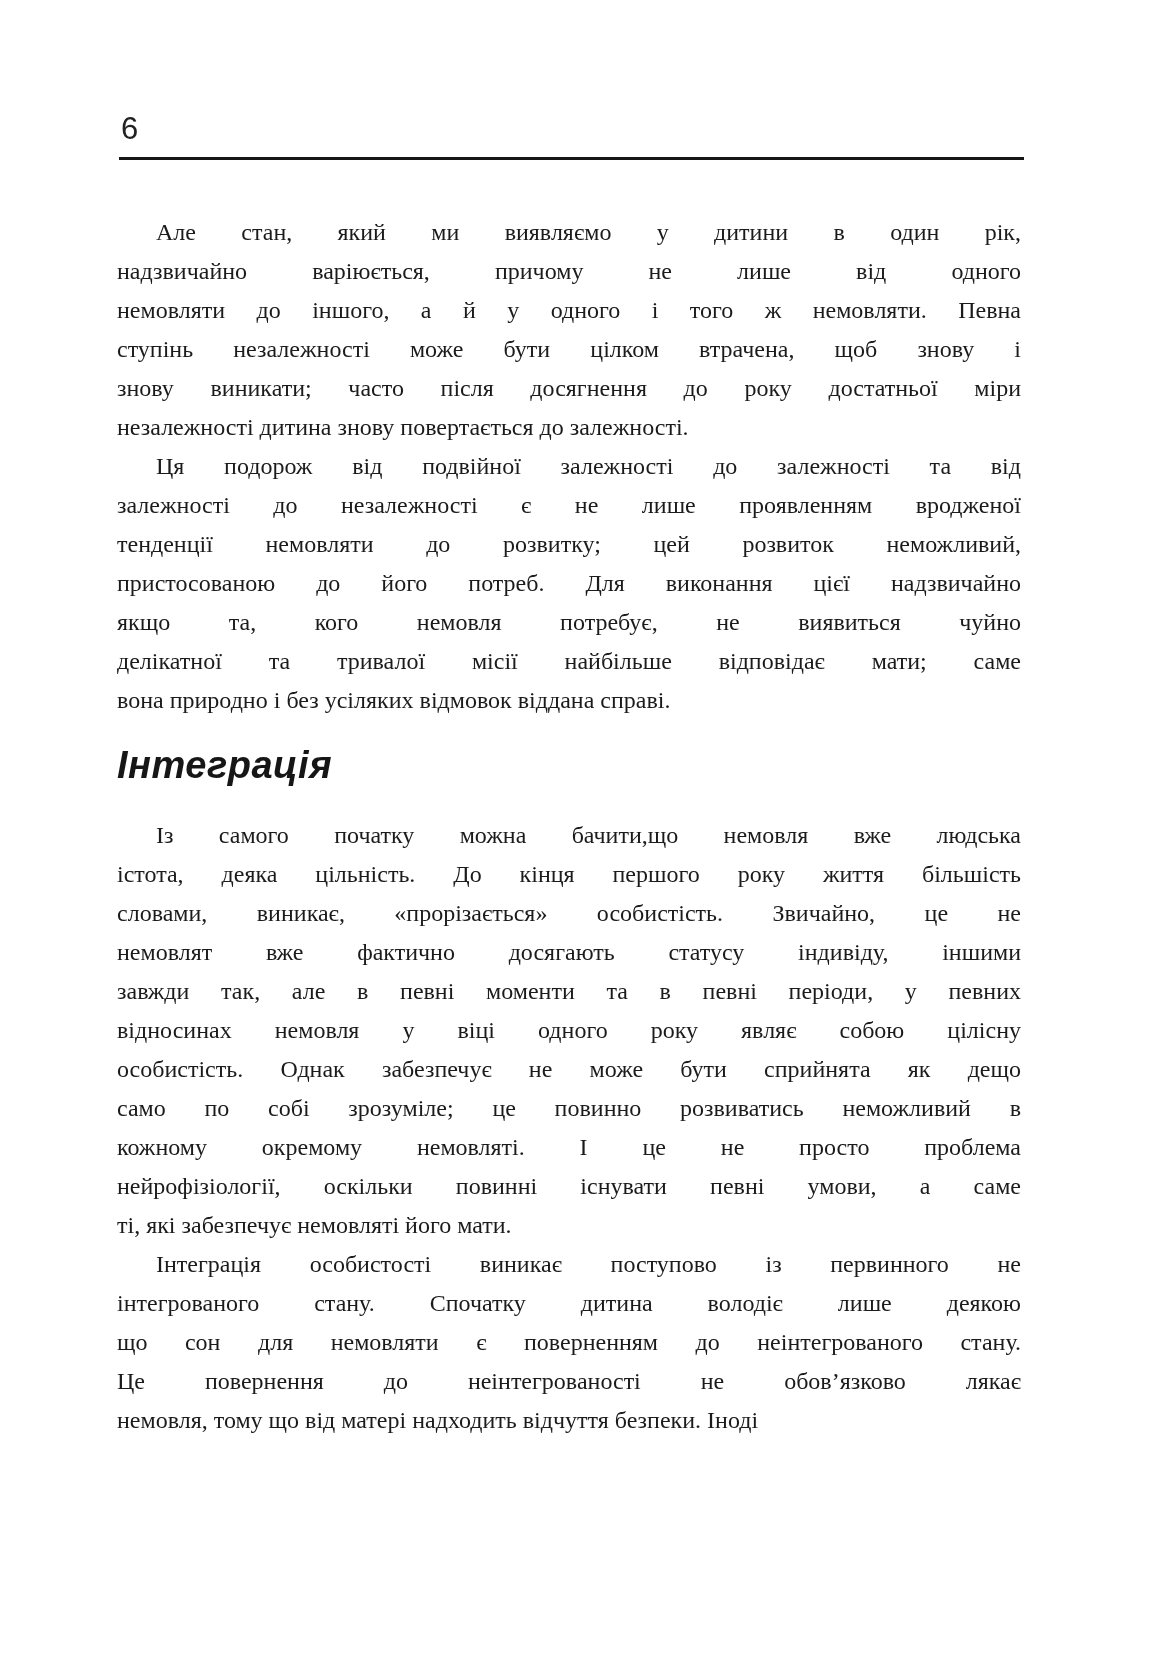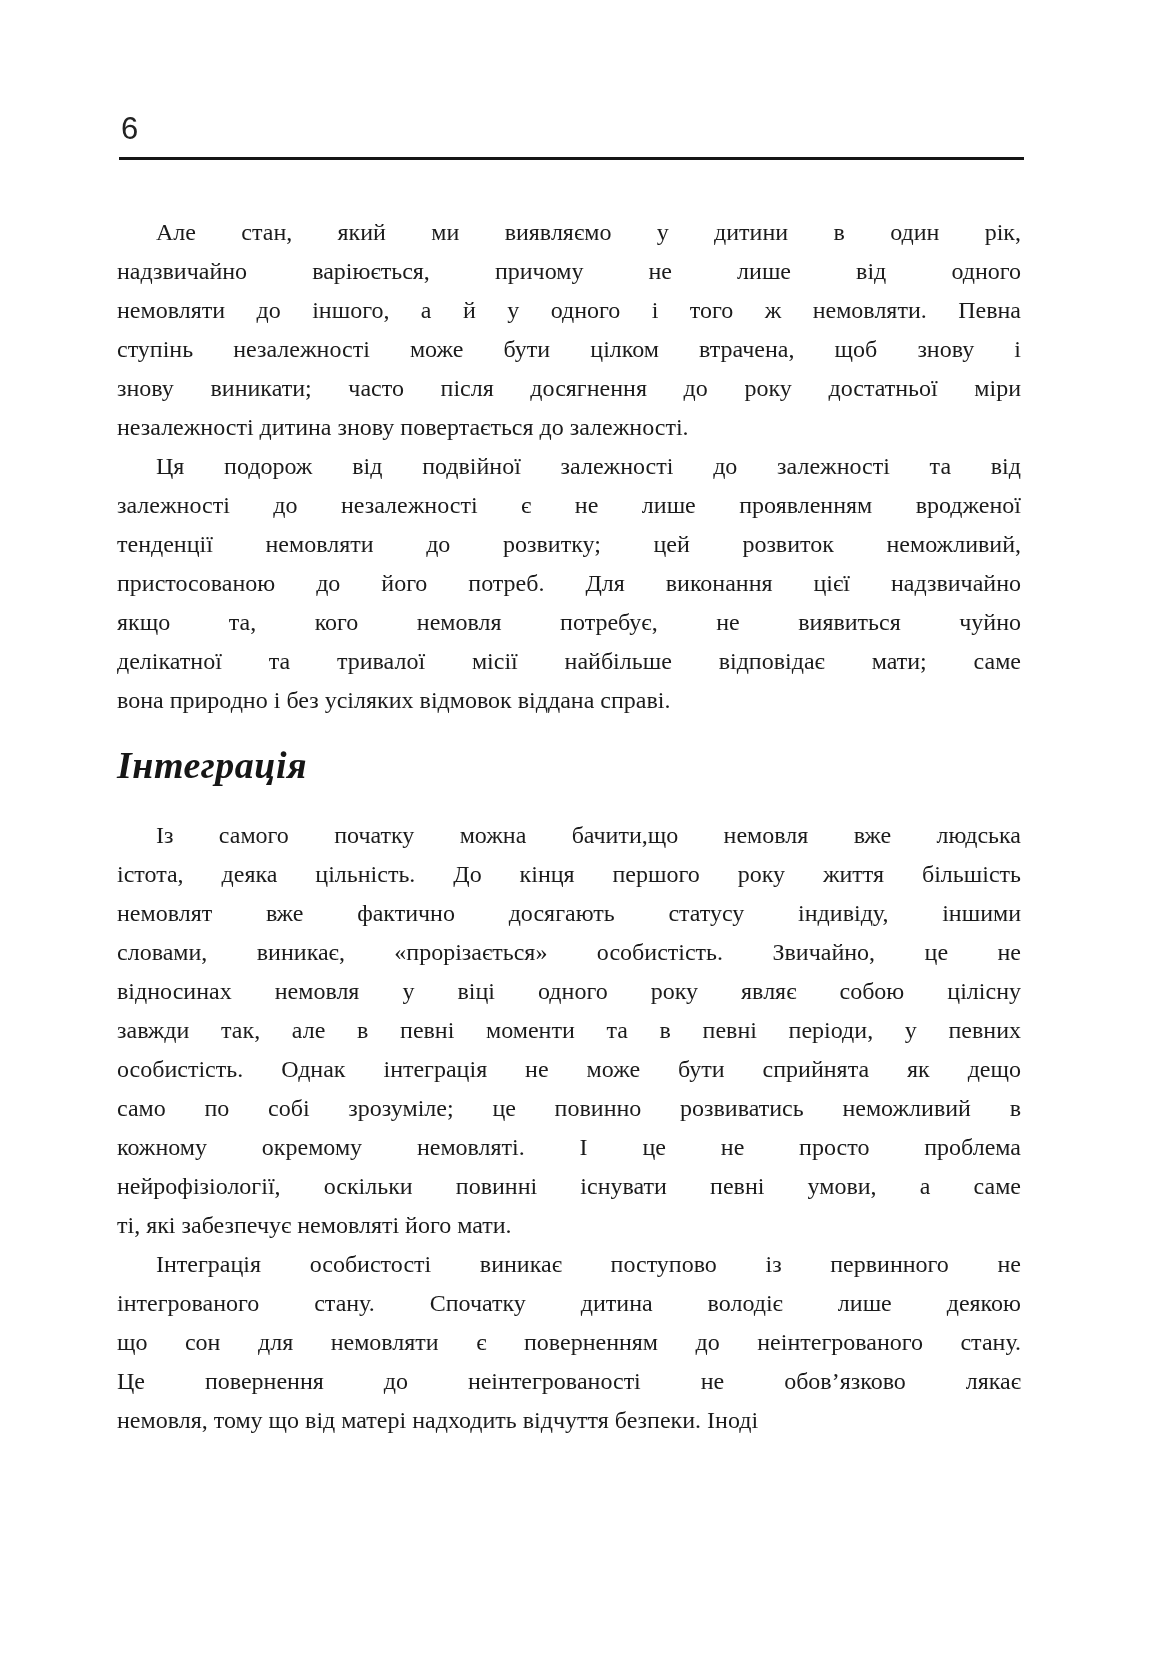--- a/index.html
+++ b/index.html
@@ -48,21 +48,21 @@
     text-align-last: justify;
     white-space: normal;
   }
   .ln.first { text-indent: 39px; }
   .ln.last  { text-align-last: left; }
   .heading {
     position: absolute;
     left: 117px;
     top: 741px;
     margin: 0;
-    font-family: Liberation Serif, serif;
+    font-family: Liberation Sans, sans-serif;
     font-size: 38px;
     line-height: 48px;
     font-weight: bold;
     font-style: italic;
     color: #161616;
     letter-spacing: 0.5px;
   }
 </style>
 </head>
 <body>
@@ -92,25 +92,25 @@
         <div class="ln last">вона природно і без усіляких відмовок віддана справі.</div>
       </div>
   </div>
 
   <h2 class="heading">Інтеграція</h2>
 
   <div class="textblock tb-bottom">
     <div class="para">
         <div class="ln first">Із самого початку можна бачити,що немовля вже людська</div>
         <div class="ln">істота, деяка цільність. До кінця першого року життя більшість</div>
+        <div class="ln">словами, виникає, «прорізається» особистість. Звичайно, це не</div>
         <div class="ln">немовлят вже фактично досягають статусу індивіду, іншими</div>
-        <div class="ln">словами, виникає, «прорізається» особистість. Звичайно, це не</div>
+        <div class="ln">завжди так, але в певні моменти та в певні періоди, у певних</div>
         <div class="ln">відносинах немовля у віці одного року являє собою цілісну</div>
-        <div class="ln">завжди так, але в певні моменти та в певні періоди, у певних</div>
-        <div class="ln">особистість. Однак інтеграція не може бути сприйнята як дещо</div>
+        <div class="ln">особистість. Однак забезпечує не може бути сприйнята як дещо</div>
         <div class="ln">само по собі зрозуміле; це повинно розвиватись неможливий в</div>
         <div class="ln">кожному окремому немовляті. І це не просто проблема</div>
         <div class="ln">нейрофізіології, оскільки повинні існувати певні умови, а саме</div>
         <div class="ln last">ті, які забезпечує немовляті його мати.</div>
       </div>
     <div class="para">
         <div class="ln first">Інтеграція особистості виникає поступово із первинного не</div>
         <div class="ln">інтегрованого стану. Спочатку дитина володіє лише деякою</div>
         <div class="ln">що сон для немовляти є поверненням до неінтегрованого стану.</div>
         <div class="ln">Це повернення до неінтегрованості не обов’язково лякає</div>

